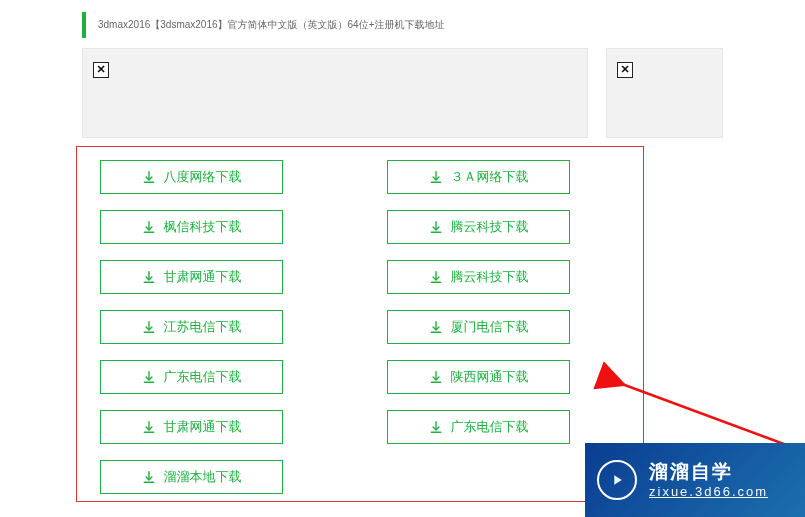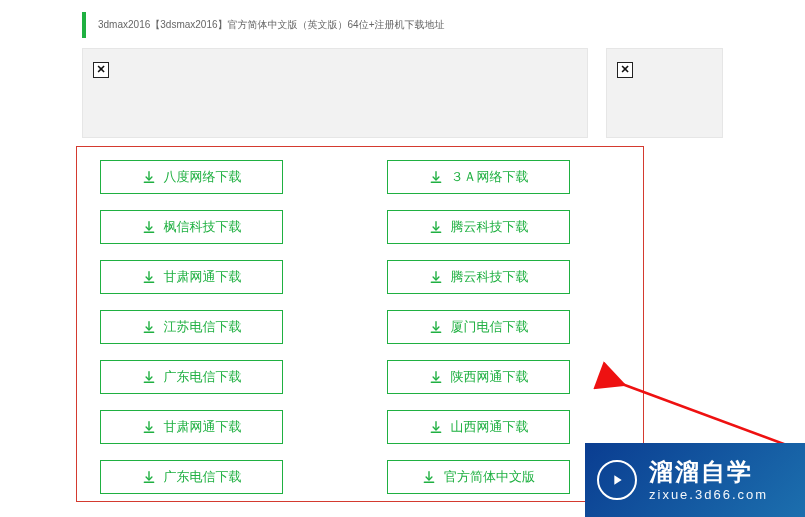--- a/index.html
+++ b/index.html
@@ -132,22 +132,22 @@
     width: 40px;
     height: 40px;
     border: 2px solid #fff;
     border-radius: 50%;
     display: flex;
     align-items: center;
     justify-content: center;
   }
   .wm-icon svg { width: 16px; height: 16px; }
   .wm-text-block { display: flex; flex-direction: column; line-height: 1.25; }
-  .wm-title { font-size: 24px; font-weight: 600; letter-spacing: 2px; }
-  .wm-url { font-size: 13px; letter-spacing: 2px; opacity: 0.95; }
+  .wm-title { font-size: 19px; font-weight: 600; letter-spacing: 2px; }
+  .wm-url { font-size: 13px; letter-spacing: 2px; opacity: 0.95; text-decoration: underline; }
 </style>
 </head>
 <body>
 
 <div class="header-bar">
   <span>3dmax2016【3dsmax2016】官方简体中文版（英文版）64位+注册机下载地址</span>
 </div>
 
 <div class="columns">
   <div class="main-col">
@@ -266,50 +266,40 @@
       <div class="dl-btn">
         <span class="dl-icon">
           <svg viewBox="0 0 24 24" fill="none" stroke="#1fb041" stroke-width="2.4" stroke-linecap="round" stroke-linejoin="round">
               <path d="M12 3v12"></path>
               <path d="M7 12l5 5 5-5"></path>
               <path d="M4 21h16"></path>
             </svg>
         </span>
         <span>甘肃网通下载</span>
       </div>
-      <div class="dl-btn">
-        <span class="dl-icon">
-          <svg viewBox="0 0 24 24" fill="none" stroke="#1fb041" stroke-width="2.4" stroke-linecap="round" stroke-linejoin="round">
-              <path d="M12 3v12"></path>
-              <path d="M7 12l5 5 5-5"></path>
-              <path d="M4 21h16"></path>
-            </svg>
-        </span>
-        <span>山西网通下载</span>
-      </div>
 
       <div class="dl-btn">
         <span class="dl-icon">
           <svg viewBox="0 0 24 24" fill="none" stroke="#1fb041" stroke-width="2.4" stroke-linecap="round" stroke-linejoin="round">
               <path d="M12 3v12"></path>
               <path d="M7 12l5 5 5-5"></path>
               <path d="M4 21h16"></path>
             </svg>
         </span>
         <span>广东电信下载</span>
       </div>
       <div class="dl-btn">
         <span class="dl-icon">
           <svg viewBox="0 0 24 24" fill="none" stroke="#1fb041" stroke-width="2.4" stroke-linecap="round" stroke-linejoin="round">
               <path d="M12 3v12"></path>
               <path d="M7 12l5 5 5-5"></path>
               <path d="M4 21h16"></path>
             </svg>
         </span>
-        <span>官方简体中文版</span>
+        <span>溜溜本地下载</span>
       </div>
     </div>
 
   </div>
 
   <div class="side-col">
     <div class="gray-card">
       <span class="broken-img">✕</span>
     </div>
   </div>

